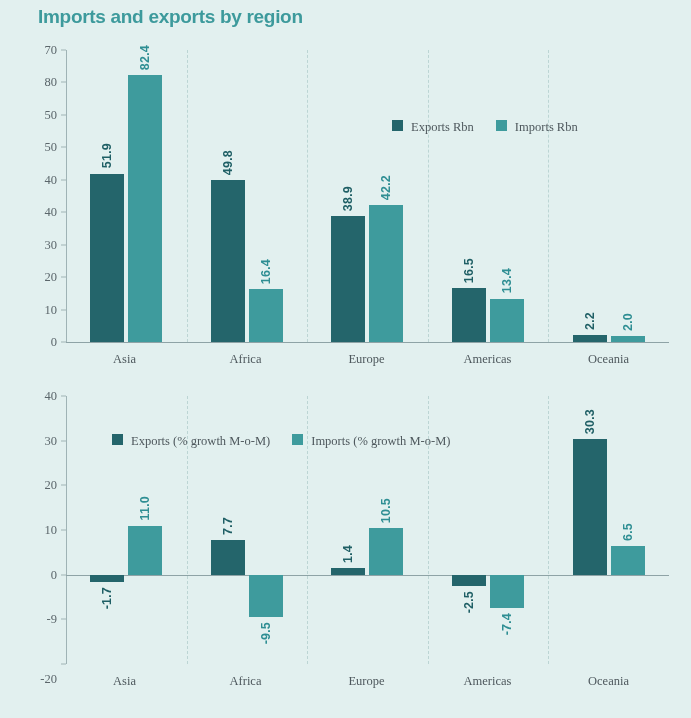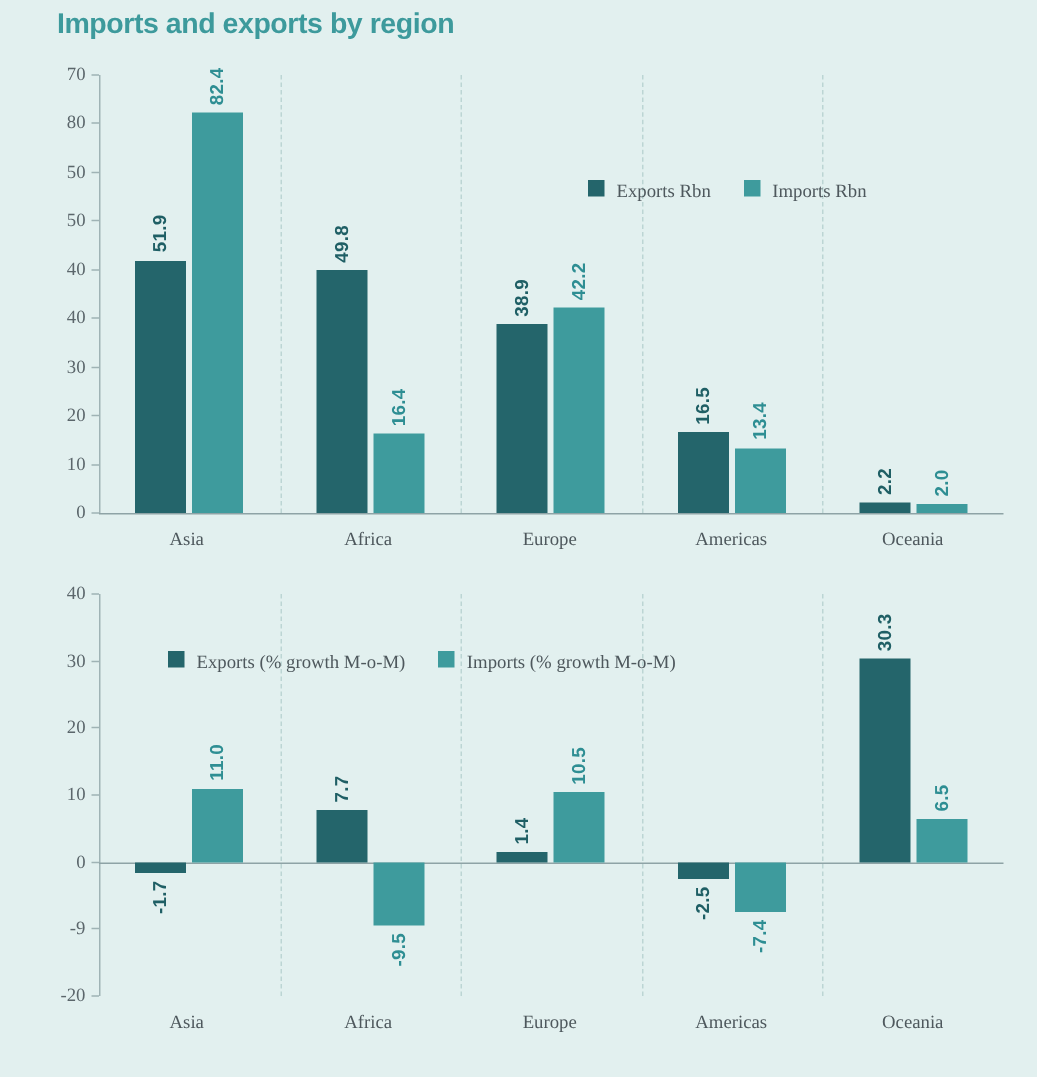--- a/index.html
+++ b/index.html
@@ -285,21 +285,21 @@
             <div class="bar imports" style="left: calc(50% + 2px); top: 178.667px; height: 33.0533px;"></div>
             <div class="bar-label imports" style="left: calc(50% + 19px); transform: rotate(180deg) translateX(50%); top: 216.72px;">-7.4</div>
           </div>
           <div class="group">
             <div class="bar exports" style="left: calc(50% - 36px); top: 43.3267px; height: 135.34px;"></div>
             <div class="bar-label exports" style="left: calc(50% - 19px); transform: rotate(180deg) translateX(50%); bottom: 229.673px;">30.3</div>
             <div class="bar imports" style="left: calc(50% + 2px); top: 149.633px; height: 29.0333px;"></div>
             <div class="bar-label imports" style="left: calc(50% + 19px); transform: rotate(180deg) translateX(50%); bottom: 123.367px;">6.5</div>
           </div>
         </div>
-    <div class="ytick" style="top: 268px;">-20</div>
+    <div class="ytick" style="top: 283px;">-20</div>
         <div class="ytick-mark" style="top: 268px;"></div>
         <div class="ytick" style="top: 223.333px;">-9</div>
         <div class="ytick-mark" style="top: 223.333px;"></div>
         <div class="ytick" style="top: 178.667px;">0</div>
         <div class="ytick-mark" style="top: 178.667px;"></div>
         <div class="ytick" style="top: 134px;">10</div>
         <div class="ytick-mark" style="top: 134px;"></div>
         <div class="ytick" style="top: 89.3333px;">20</div>
         <div class="ytick-mark" style="top: 89.3333px;"></div>
         <div class="ytick" style="top: 44.6667px;">30</div>

